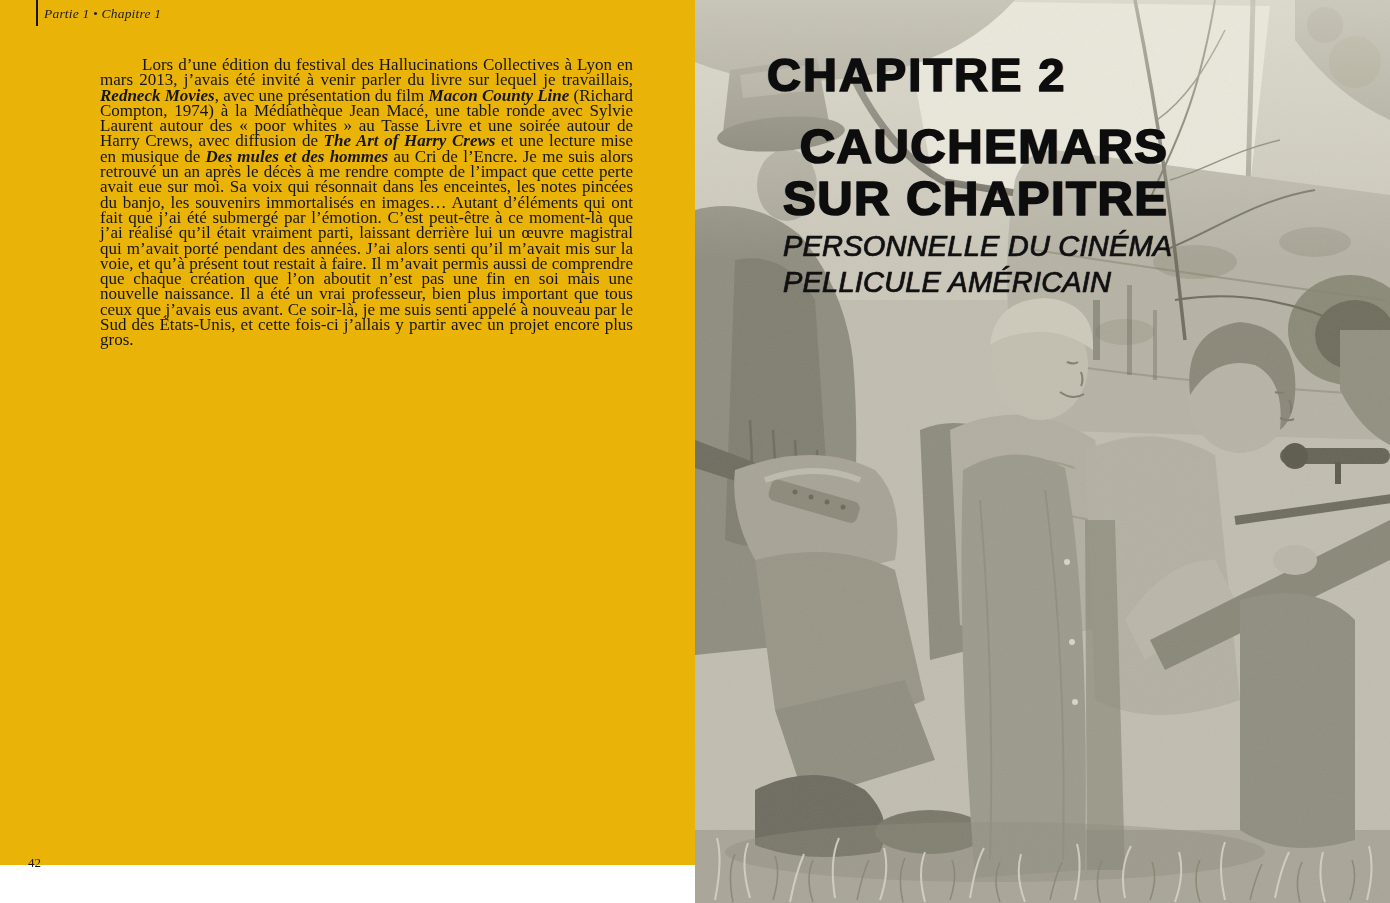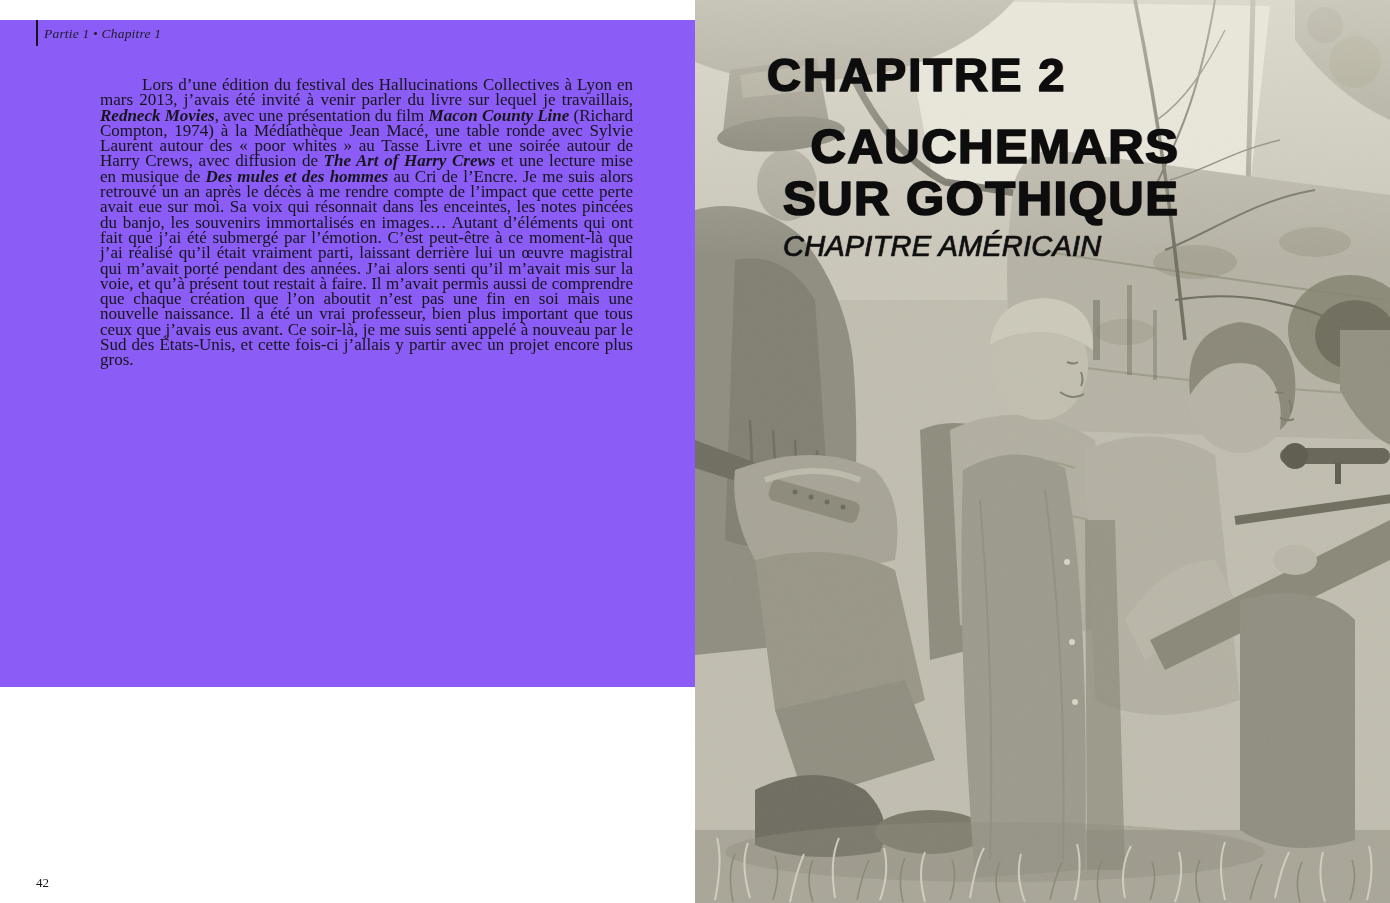--- a/index.html
+++ b/index.html
@@ -1,29 +1,29 @@
 <!DOCTYPE html>
 <html><head>
 <meta charset="utf-8">
 <style>
   html,body{margin:0;padding:0;background:#ffffff;}
   body{width:1390px;height:903px;overflow:hidden;position:relative;
        font-family:"Liberation Serif", serif;color:#141414;}
   .spread{display:flex;width:1390px;height:903px;}
 
   
-  .page-left{position:relative;width:695px;height:667px;background:#8b5cf6;margin-top:20px;}
+  .page-left{position:relative;width:695px;height:865px;background:#eab308;}
   .corner-rule{position:absolute;left:36px;top:0;width:2px;height:26px;background:#15151a;}
   .running-header{position:absolute;left:44px;top:6px;font-style:italic;
                   font-size:13.5px;color:#1c1c28;letter-spacing:.2px;}
   .body-paragraph{position:absolute;left:100px;top:40px;width:533px;
                   font-size:17px;line-height:15.3px;text-align:justify;
                   text-indent:42px;color:#15151a;hyphens:none;word-spacing:-.2px;}
   .body-paragraph .bi{font-weight:bold;font-style:italic;}
-  .page-number{position:absolute;left:36px;top:855px;font-size:13px;color:#15151a;}
+  .page-number{position:absolute;left:28px;top:855px;font-size:13px;color:#15151a;}
 
   
   .page-right{position:relative;width:695px;height:903px;background:#c4c1b3;overflow:hidden;}
   .photo-svg{position:absolute;inset:0;width:695px;height:903px;display:block;}
   .title-layer{position:absolute;inset:0;font-family:"Liberation Sans", sans-serif;color:#0d0d0d;margin-top:24px;}
   .chapter-label{position:absolute;left:72px;top:27px;font-size:47px;font-weight:700;
                  letter-spacing:2px;-webkit-text-stroke:1.6px #0d0d0d;line-height:1;
                  text-shadow:1.4px 0 0 rgba(150,50,20,.25),-1.4px 0 0 rgba(20,80,150,.22);}
   .main-title{position:absolute;left:88px;top:96px;font-size:49px;font-weight:700;
               letter-spacing:1.5px;-webkit-text-stroke:1.7px #0d0d0d;line-height:52px;
@@ -183,20 +183,21 @@
       </g>
 
       <rect width="695" height="260" fill="url(#fadeTop)"></rect>
       <rect width="695" height="903" filter="url(#grain)" opacity="0.09"></rect>
     </svg>
 
     <div class="title-layer">
       <div class="chapter-label">CHAPITRE 2</div>
       <div class="main-title">
         <div>CAUCHEMARS</div>
-        <div>SUR GOTHIQUE</div>
+        <div>SUR CHAPITRE</div>
       </div>
       <div class="sub-title">
-        <div>CHAPITRE AMÉRICAIN</div>
+        <div>PERSONNELLE DU CINÉMA</div>
+        <div>PELLICULE AMÉRICAIN</div>
       </div>
     </div>
   </div>
 </div>
 
 </body></html>

